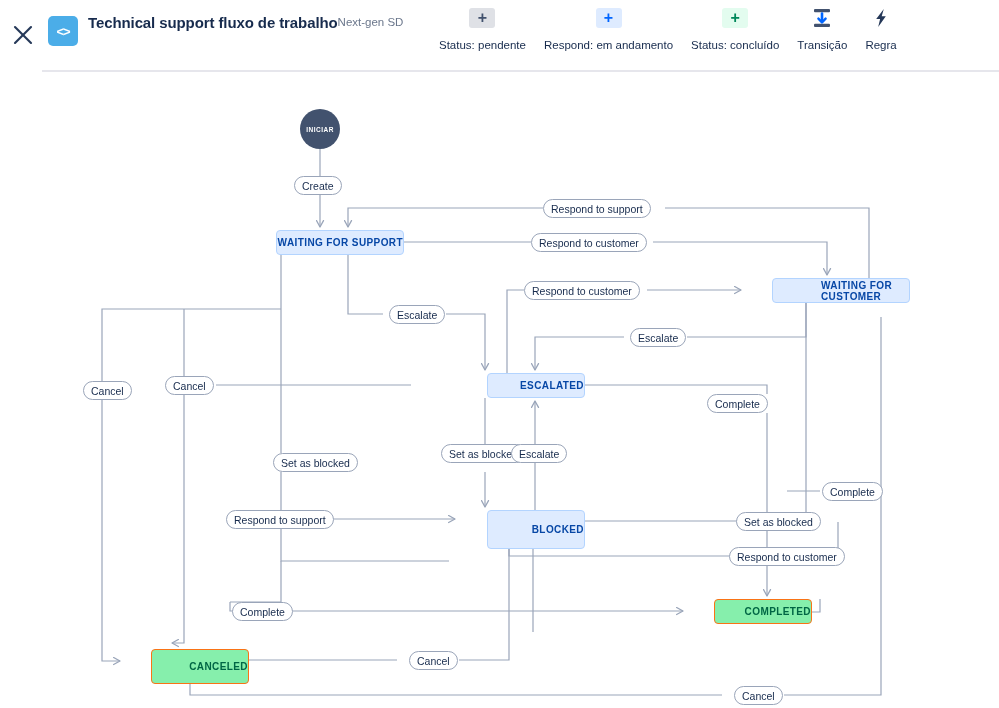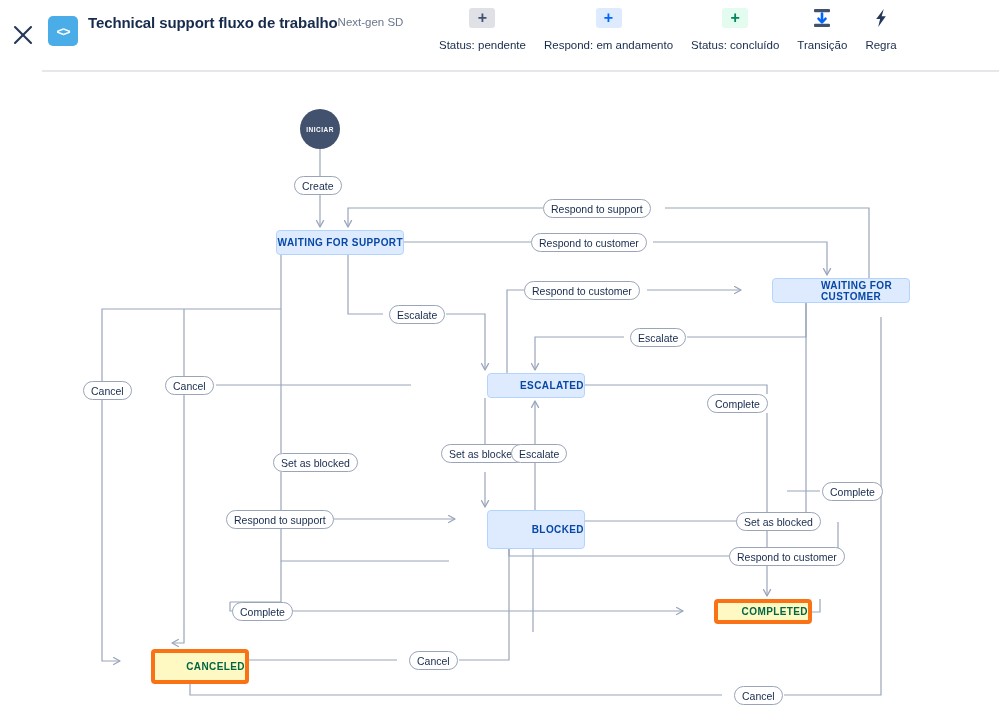--- a/index.html
+++ b/index.html
@@ -52,21 +52,21 @@
   #diagram{position:absolute;left:0;top:0;}
 
   .state-box{
     position:absolute;box-sizing:border-box;
     display:flex;align-items:center;justify-content:flex-end;
     border-radius:4px;font-size:10px;font-weight:bold;letter-spacing:0.4px;
     cursor:pointer;
     margin-left:28px;
   }
   .state-blue{background:#deebff;border:1px solid #b3d4ff;color:#0747a6;}
-  .state-green{background:#fef9c3;border:4px solid #f97316;color:#006644;}
+  .state-green{background:#86efac;border:1px solid #f97316;color:#006644;}
   #start-node{
     position:absolute;width:40px;height:40px;border-radius:50%;
     background:#42526e;color:#fff;
     display:flex;align-items:center;justify-content:center;
     font-size:6.5px;font-weight:bold;letter-spacing:0.5px;cursor:pointer;
   }
   .pill{
     position:absolute;box-sizing:border-box;height:19px;
     background:#fff;border:1px solid #9aa5b9;border-radius:10px;
     display:flex;align-items:center;justify-content:flex-end;

